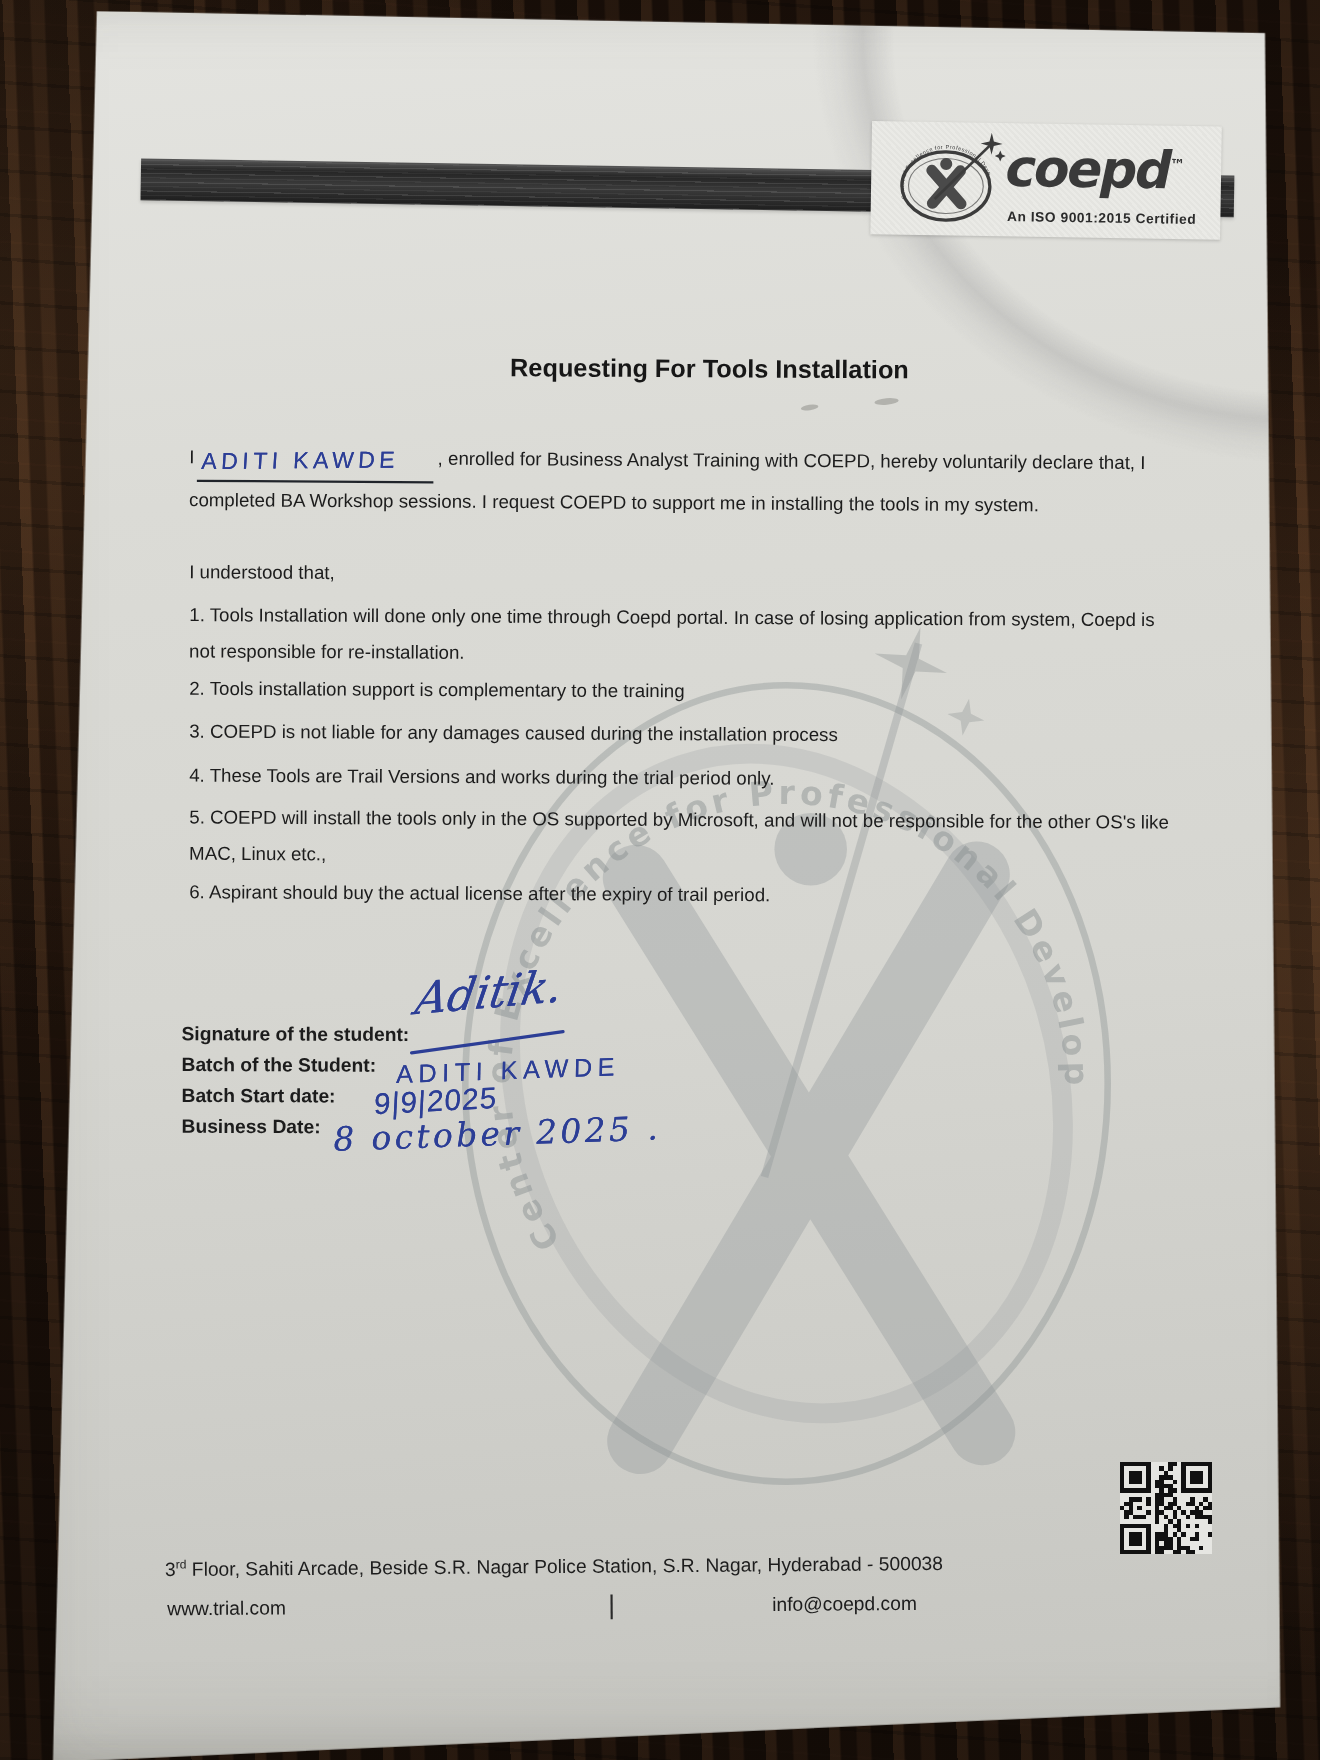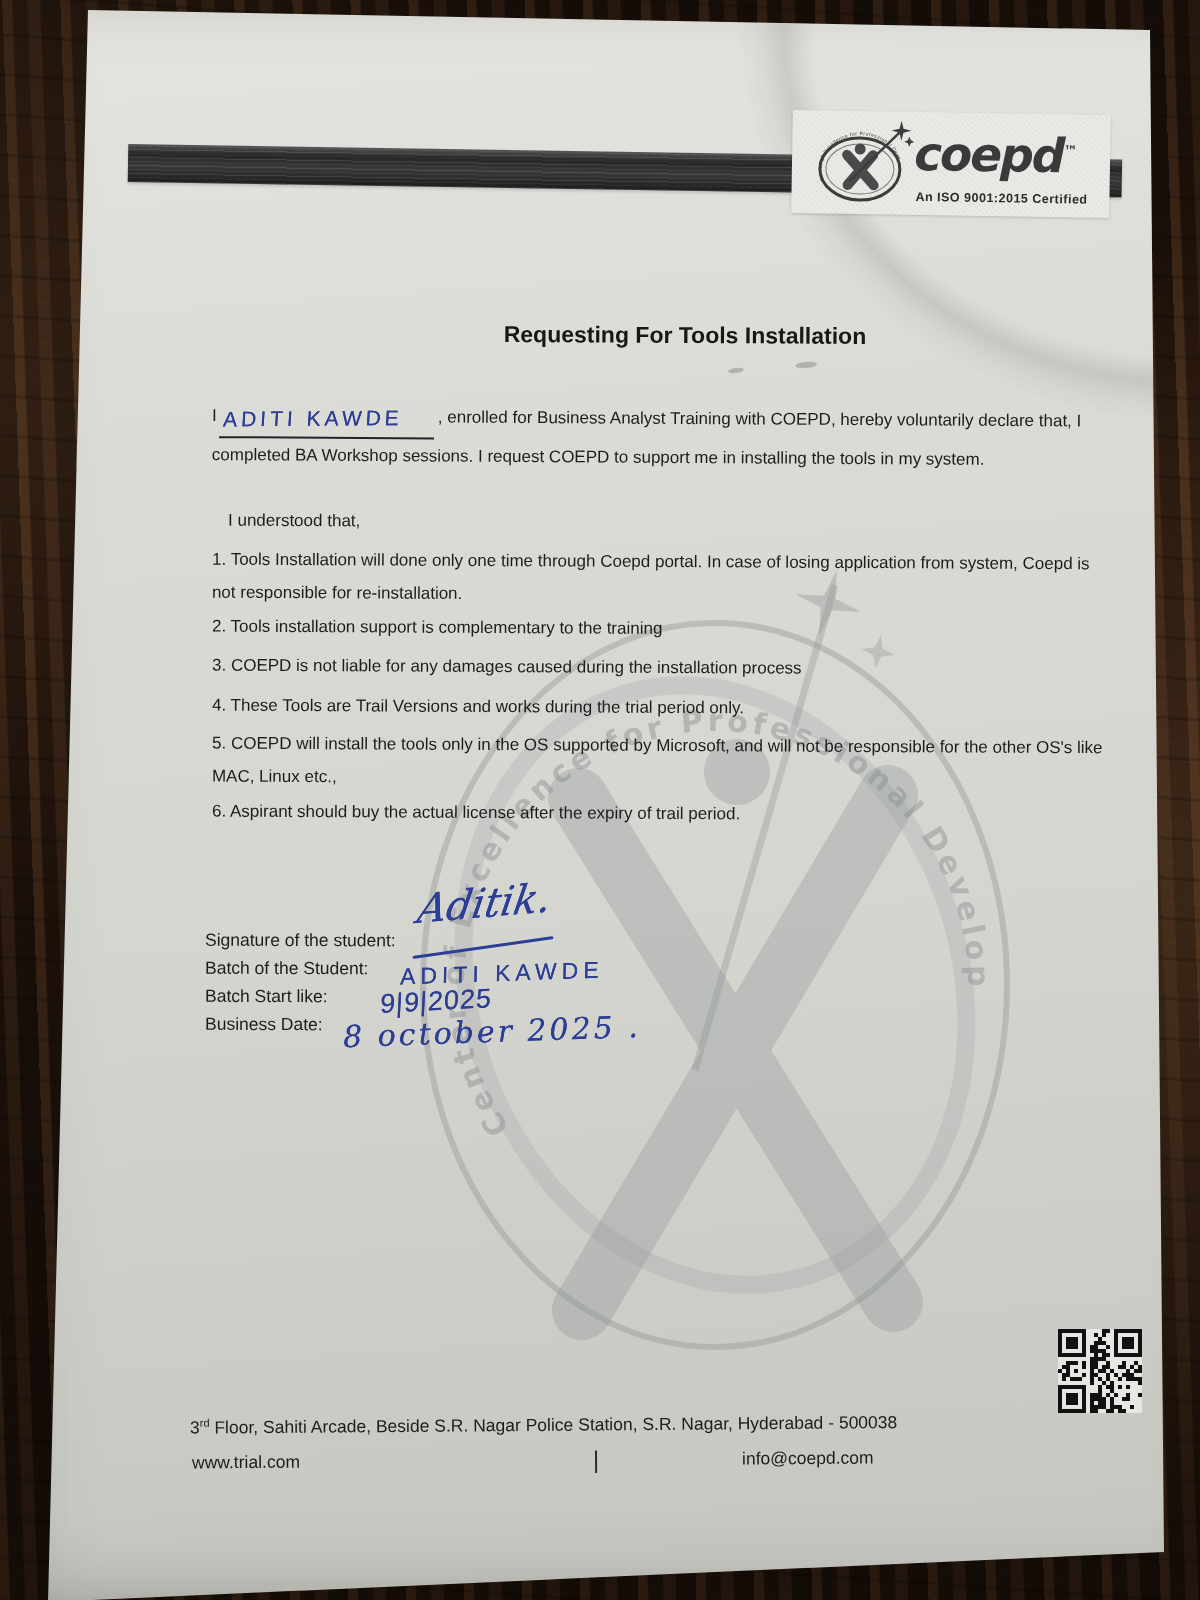--- a/index.html
+++ b/index.html
@@ -39,33 +39,33 @@
     transform:rotate(.9deg);transform-origin:left center;
     background:
       repeating-linear-gradient(45deg, rgba(0,0,0,.028) 0 2px, transparent 2px 4px),
       #eaeae6;
     box-shadow:0 1px 3px rgba(0,0,0,.18);}
   .sticker .brand{position:absolute;left:122px;top:14px;font-size:47px;font-weight:700;font-style:italic;
     letter-spacing:-2px;color:#3a3a3a;font-family:"DejaVu Sans",sans-serif;}
   .sticker .brand sup{font-size:14px;font-style:normal;letter-spacing:0;}
   .sticker .tagline{position:absolute;left:124px;top:78px;font-size:12.5px;font-weight:700;color:#2b2b2b;letter-spacing:.5px;}
   
-  .content{position:absolute;inset:0;margin-left:40px;}
+  .content{position:absolute;inset:0;}
   .doc-title{position:absolute;left:170px;top:322px;width:950px;text-align:center;
     font-size:23px;font-weight:700;color:#171717;transform:rotate(.3deg);}
   .intro{position:absolute;left:172px;top:402px;width:950px;font-size:17px;line-height:33px;transform:rotate(.35deg);}
   .name-slot{display:inline-block;width:215px;border-bottom:2.5px solid #20242a;margin:0 4px 0 2px;
     vertical-align:-4px;text-align:left;}
   .hand{color:#2c3e96;text-shadow:0 0 .5px #2c3e96;}
   .name-slot .hand{font-size:21px;letter-spacing:4px;display:inline-block;transform:rotate(-.8deg) skewX(-4deg);padding-left:4px;}
-  .understood{position:absolute;left:188px;top:511px;font-size:17px;transform:rotate(.3deg);}
+  .understood{position:absolute;left:172px;top:511px;font-size:17px;transform:rotate(.3deg);}
   .term{position:absolute;left:172px;width:935px;font-size:17px;line-height:33px;transform:rotate(.3deg);}
   .t0{top:545px;width:905px;} .t1{top:612px;} .t2{top:651px;} .t3{top:691px;} .t4{top:729px;} .t5{top:797px;}
   
-  .sigrow{position:absolute;left:165px;font-size:17.5px;font-weight:400;transform:rotate(.2deg);}
+  .sigrow{position:absolute;left:165px;font-size:17.5px;font-weight:700;transform:rotate(.2deg);}
   .r0{top:930px;} .r1{top:958px;} .r2{top:986px;} .r3{top:1014px;}
   .sig-script{position:absolute;left:378px;top:880px;font-family:"DejaVu Serif",serif;font-style:italic;
     font-size:40px;transform:rotate(-5deg) skewX(-14deg);}
   .sig-underline{position:absolute;left:372px;top:946px;width:142px;height:3px;background:#2c3e96;
     transform:rotate(-8deg);border-radius:2px;}
   .hand-name{position:absolute;left:360px;top:960px;font-size:23px;letter-spacing:5px;transform:rotate(-2deg) skewX(-3deg);}
   .hand-batch{position:absolute;left:340px;top:986px;font-size:27px;transform:rotate(-3deg) skewX(-6deg);letter-spacing:1px;}
   .hand-request{position:absolute;left:303px;top:1014px;font-size:30px;font-family:"DejaVu Serif",serif;
     font-style:italic;letter-spacing:3px;transform:rotate(-2deg);}
   
@@ -140,21 +140,21 @@
 
       <div class="term t0">1. Tools Installation will done only one time through Coepd portal. In case of losing application from system, Coepd is not responsible for re-installation.</div>
       <div class="term t1">2. Tools installation support is complementary to the training</div>
       <div class="term t2">3. COEPD is not liable for any damages caused during the installation process</div>
       <div class="term t3">4. These Tools are Trail Versions and works during the trial period only.</div>
       <div class="term t4">5. COEPD will install the tools only in the OS supported by Microsoft, and will not be responsible for the other OS's like MAC, Linux etc.,</div>
       <div class="term t5">6. Aspirant should buy the actual license after the expiry of trail period.</div>
 
       <div class="sigrow r0">Signature of the student:</div>
       <div class="sigrow r1">Batch of the Student:</div>
-      <div class="sigrow r2">Batch Start like:</div>
+      <div class="sigrow r2">Batch Start date:</div>
       <div class="sigrow r3">Business Date:</div>
 
       <div class="sig-script hand">Aditik.</div>
       <div class="sig-underline"></div>
       <div class="hand-name hand">ADITI KAWDE</div>
       <div class="hand-batch hand">9|9|2025</div>
       <div class="hand-request hand">8 october 2025 .</div>
 
       <svg class="qr" viewBox="0 0 21 21" shape-rendering="crispEdges">
         <rect x="0" y="0" width="21" height="21" fill="#e6e6e2"></rect>

